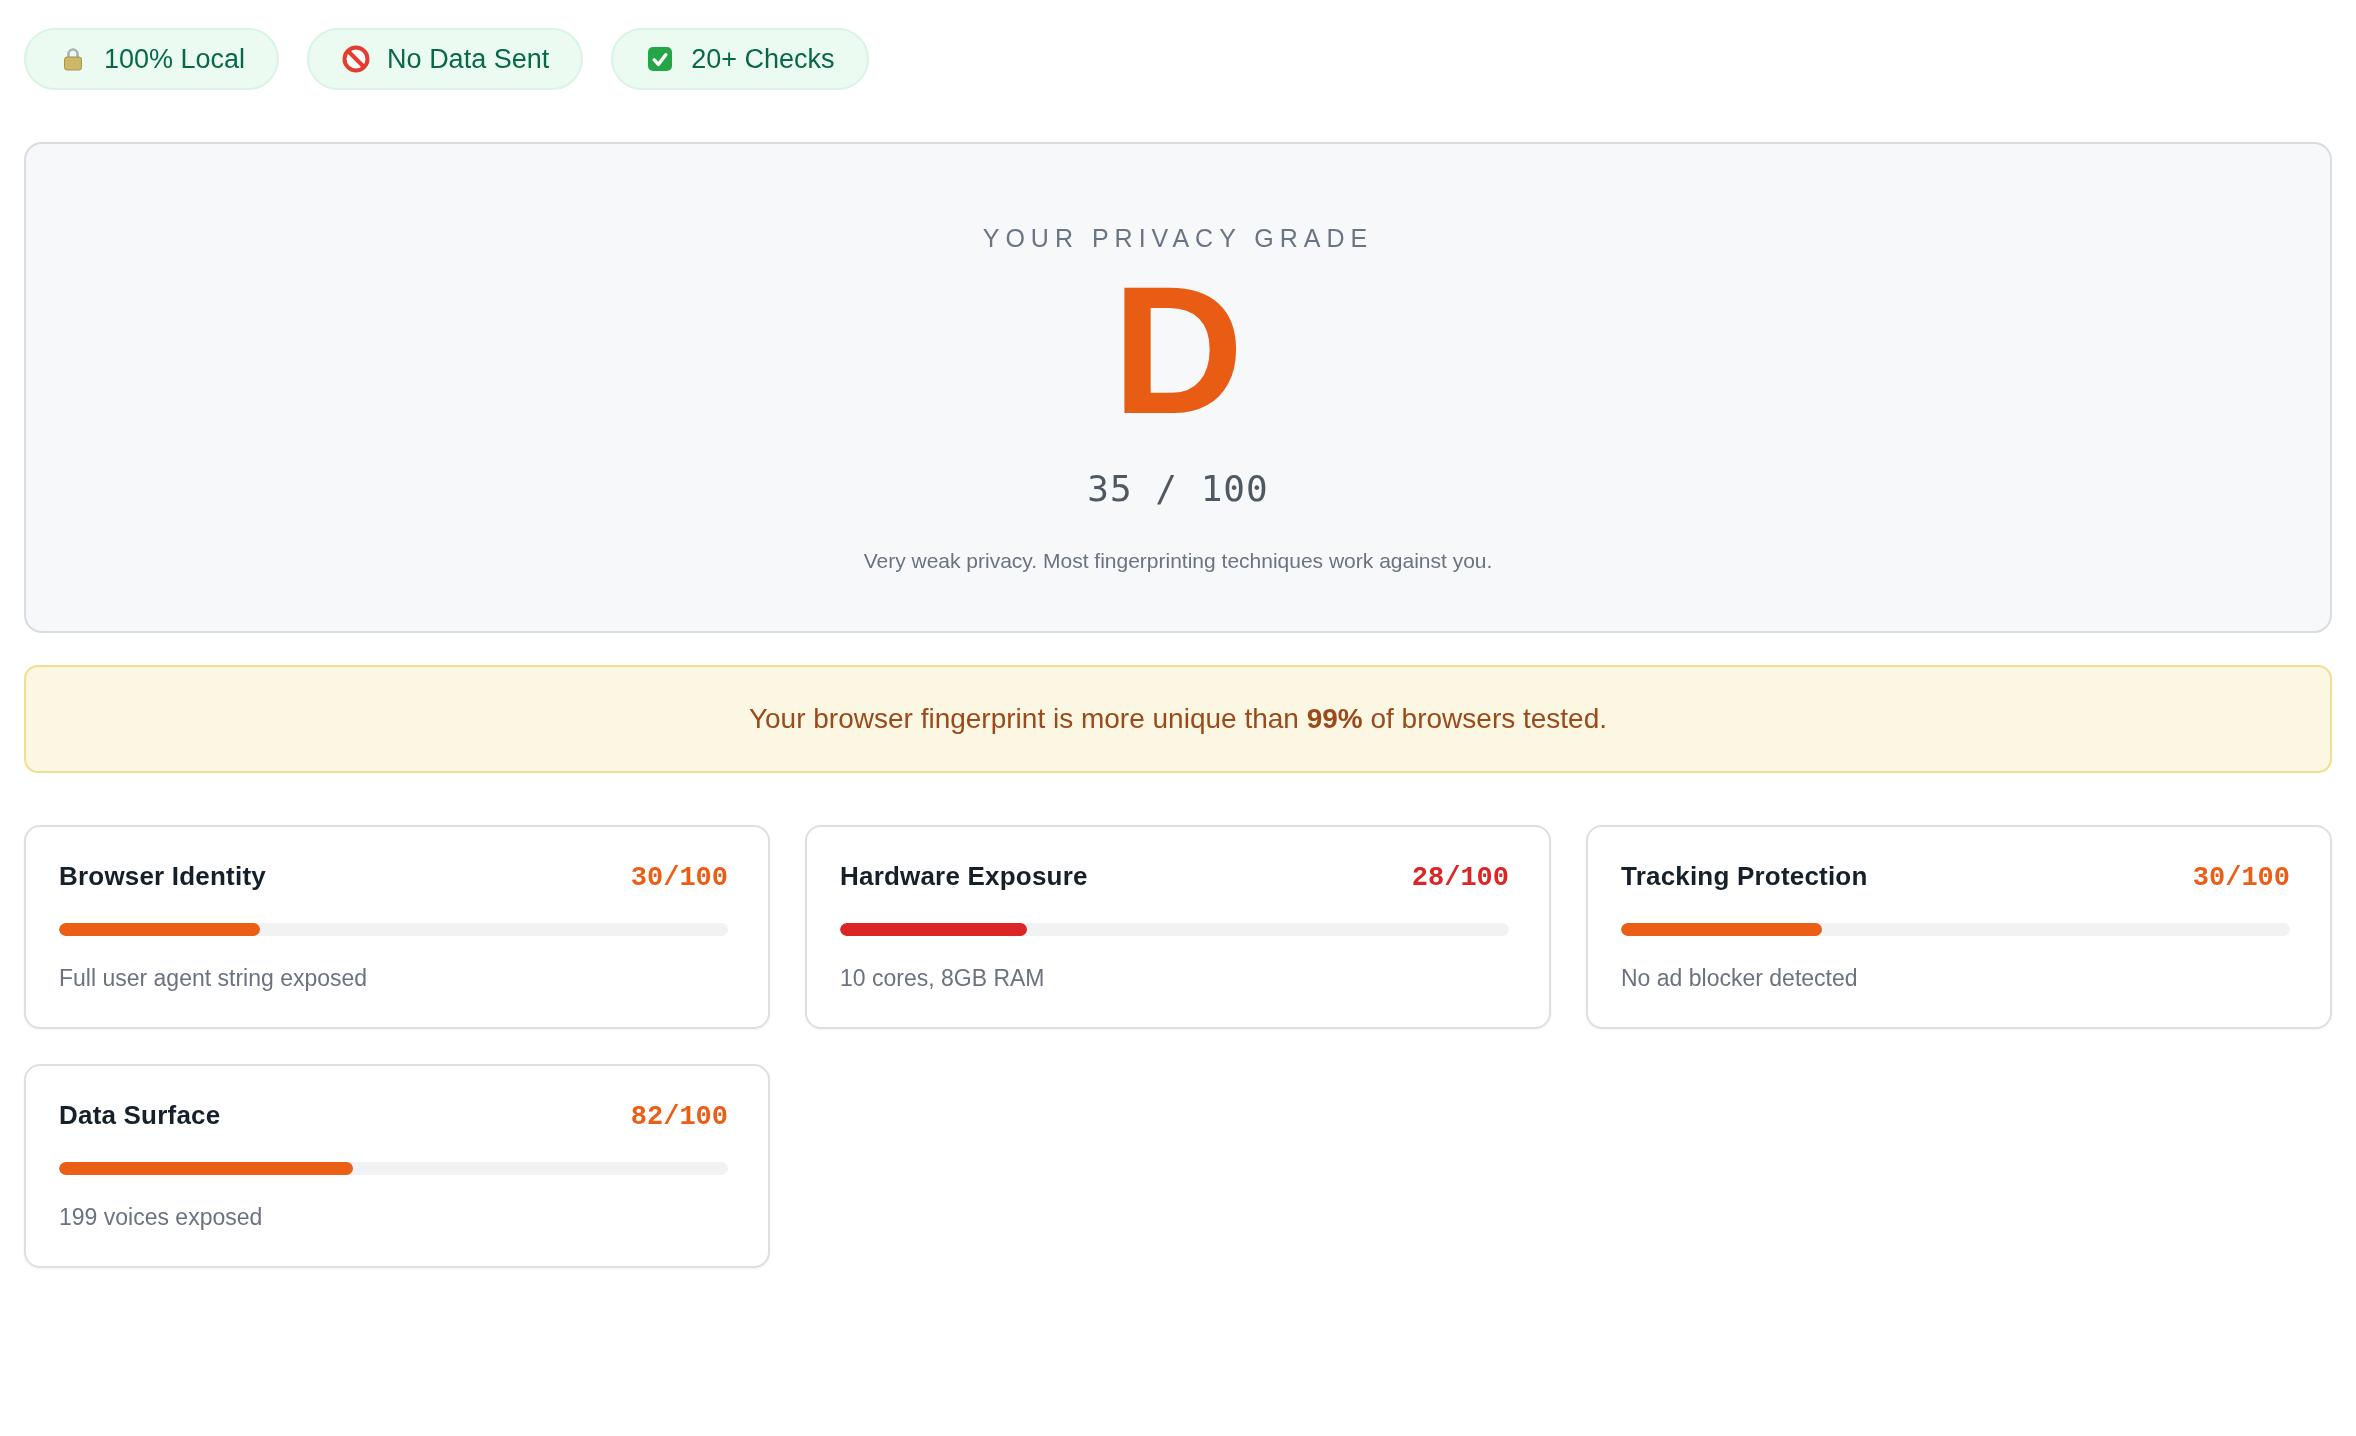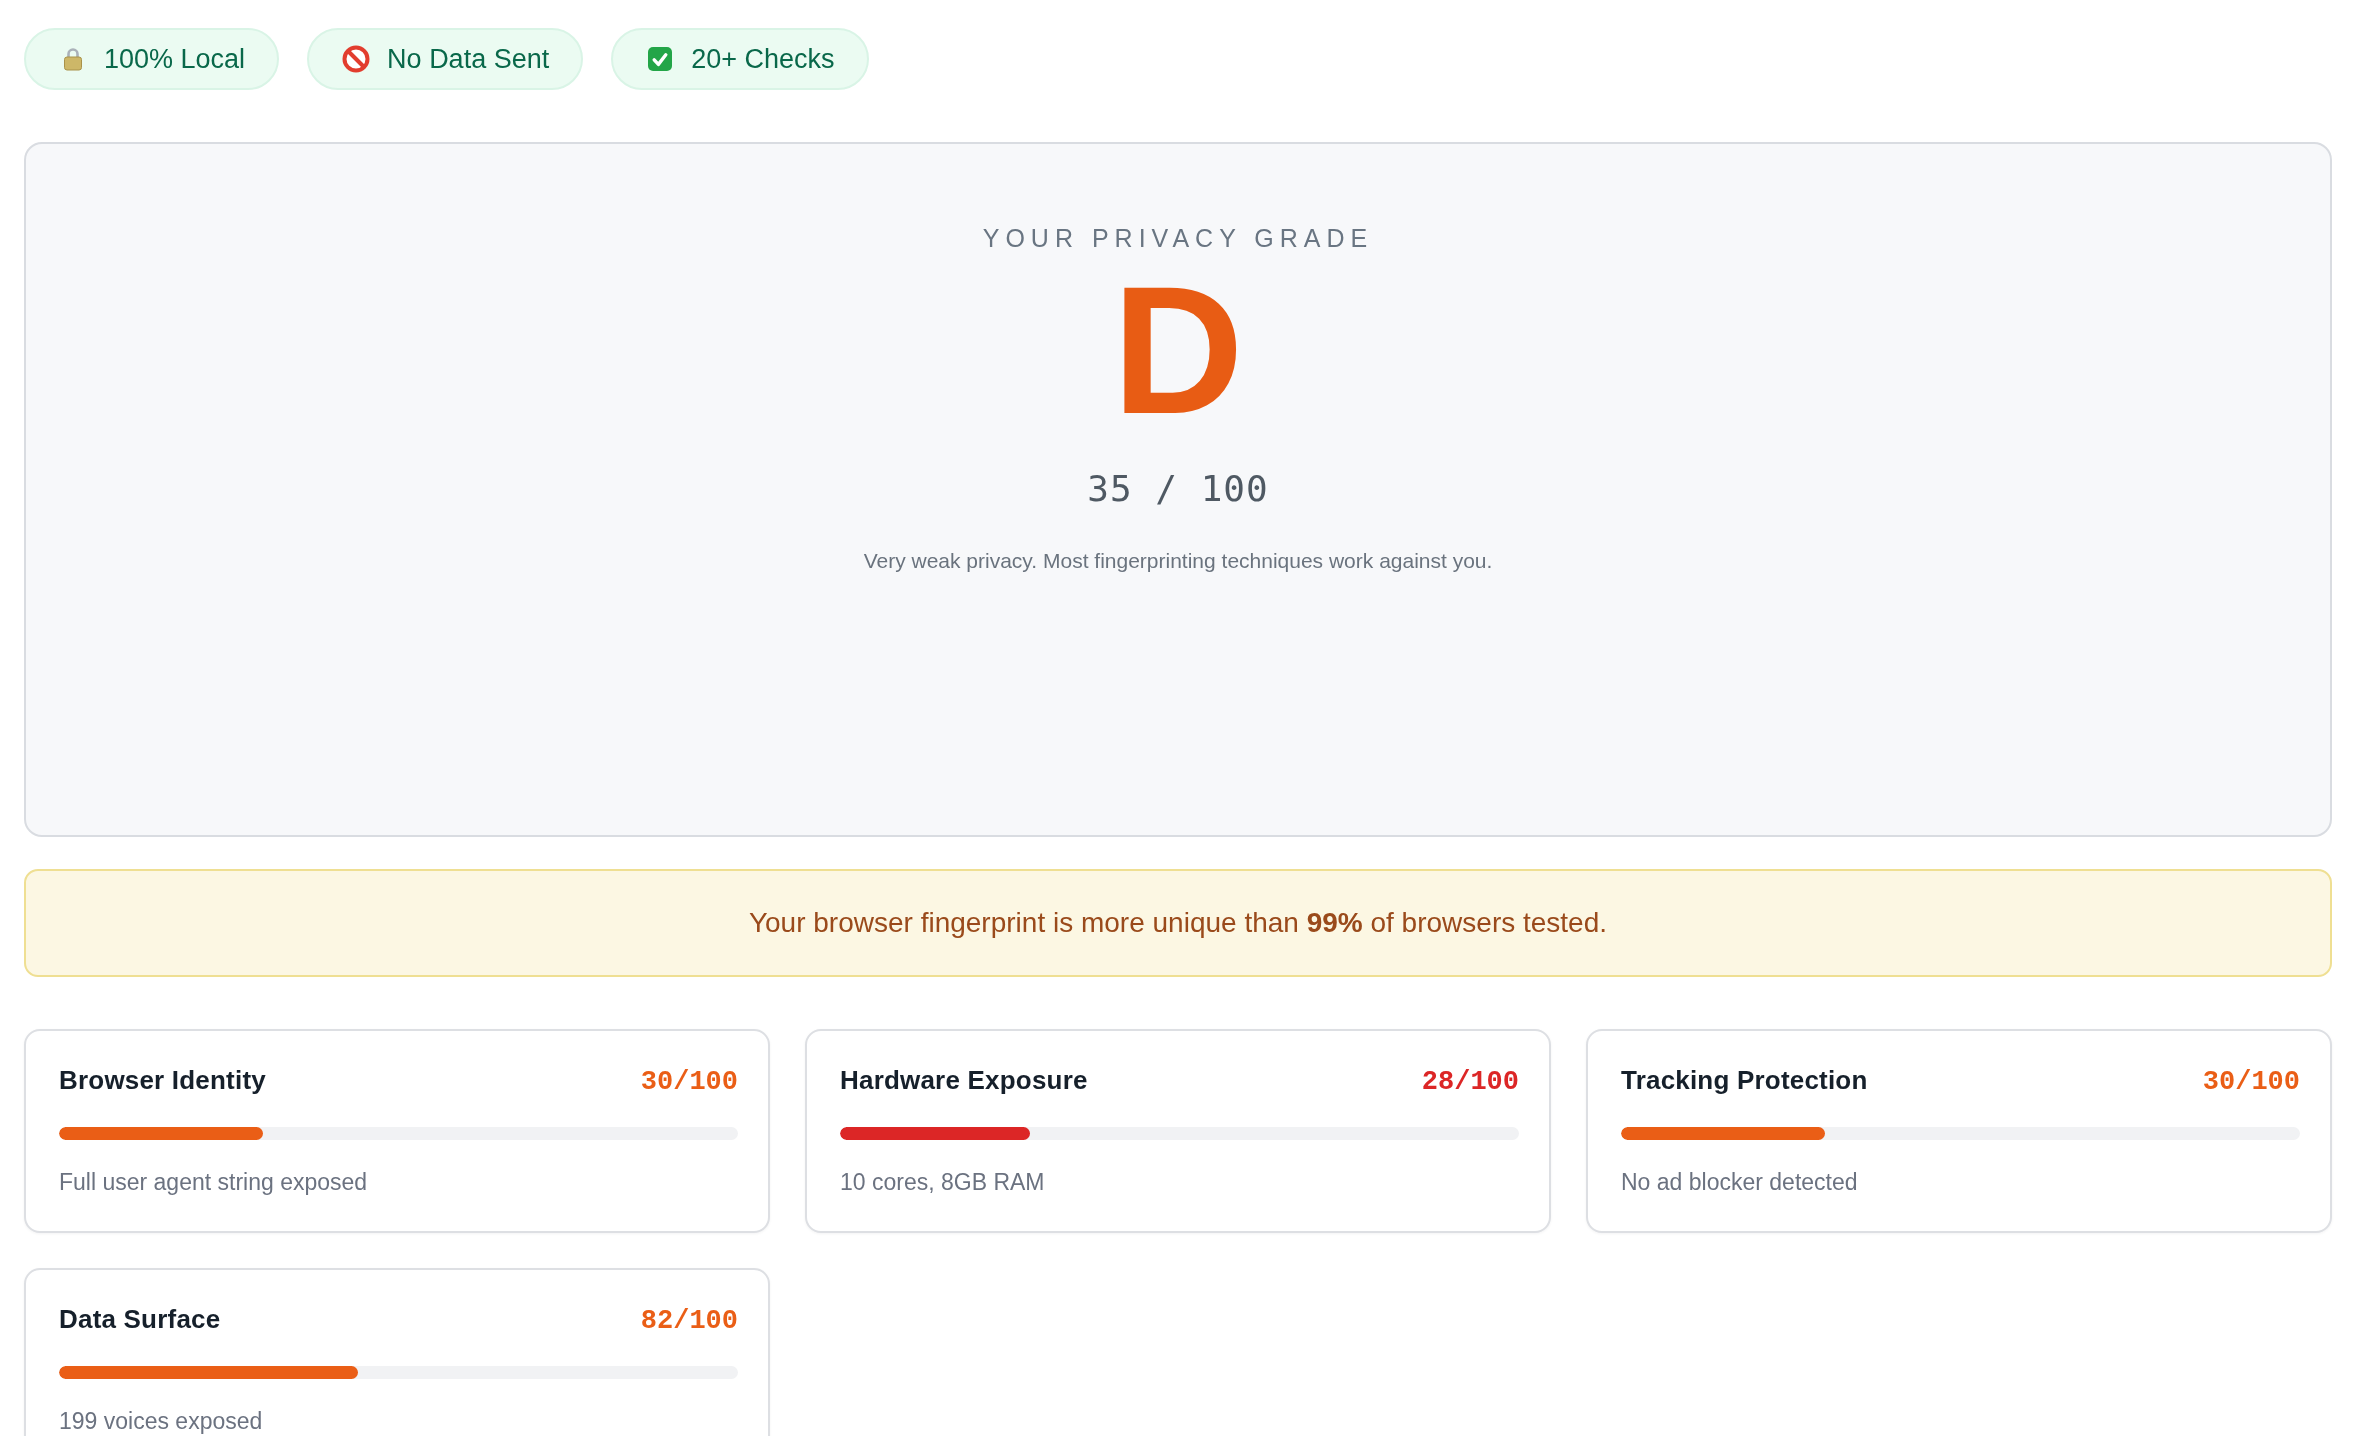--- a/index.html
+++ b/index.html
@@ -8,39 +8,39 @@
   .page { width:2356px; height:1436px; padding:28px 24px 0 24px; }
 
   
   .badges { display:flex; gap:28px; }
   .badge { display:flex; align-items:center; gap:16px; height:62px; padding:0 32px;
     background:#ebfbf2; border:2px solid #d9f4e6; border-radius:31px;
     color:#09684a; font-size:27px; font-weight:400; }
   .badge svg { display:block; }
 
   
-  .hero { margin-top:52px; height:695px; background:#f7f8fa; border:2px solid #d9dce1;
+  .hero { margin-top:52px; height:491px; background:#f7f8fa; border:2px solid #d9dce1;
     border-radius:18px; display:flex; flex-direction:column; align-items:center; }
   .hero-label { margin-top:80px; font-size:25px; letter-spacing:6px; color:#697582; }
   .hero-grade { margin-top:14px; font-size:182px; line-height:0.92; font-weight:800; }
   .hero-score { margin-top:34px; font-family:"DejaVu Sans Mono","Liberation Mono",monospace;
     font-size:36px; color:#4f5963; letter-spacing:1px; }
   .hero-desc { margin-top:28px; max-width:905px; text-align:center;
     font-size:21px; line-height:48px; color:#6a737e; }
 
   
   .banner { margin-top:32px; height:108px; background:#fcf7e3; border:2px solid #efdf92;
     border-radius:14px; display:flex; align-items:center; justify-content:center;
     font-size:28px; color:#9a4a1b; }
   .banner b { font-weight:700; }
 
   
   .grid { margin-top:52px; display:grid; grid-template-columns:repeat(3,1fr); gap:35px; }
   .card { background:#ffffff; border:2px solid #dddfe3; border-radius:16px;
-    padding:34px 30px 32px 33px; box-shadow:0 1px 3px rgba(16,24,40,0.05); }
+    padding:34px 40px 32px 33px; box-shadow:0 1px 3px rgba(16,24,40,0.05); }
   .card-head { display:flex; align-items:baseline; justify-content:space-between; }
   .card-title { font-size:26px; font-weight:700; color:#16202b; letter-spacing:0.2px; }
   .card-score { font-family:Liberation Mono, monospace;
     font-size:27px; font-weight:700; }
   .bar { margin-top:30px; height:13px; background:#f1f2f4; border-radius:7px; overflow:hidden; }
   .bar-fill { height:100%; border-radius:7px; }
   .card-desc { margin-top:26px; font-size:23px; line-height:33px; color:#6b7280; max-width:640px; }
 </style>
 </head>
 <body>

